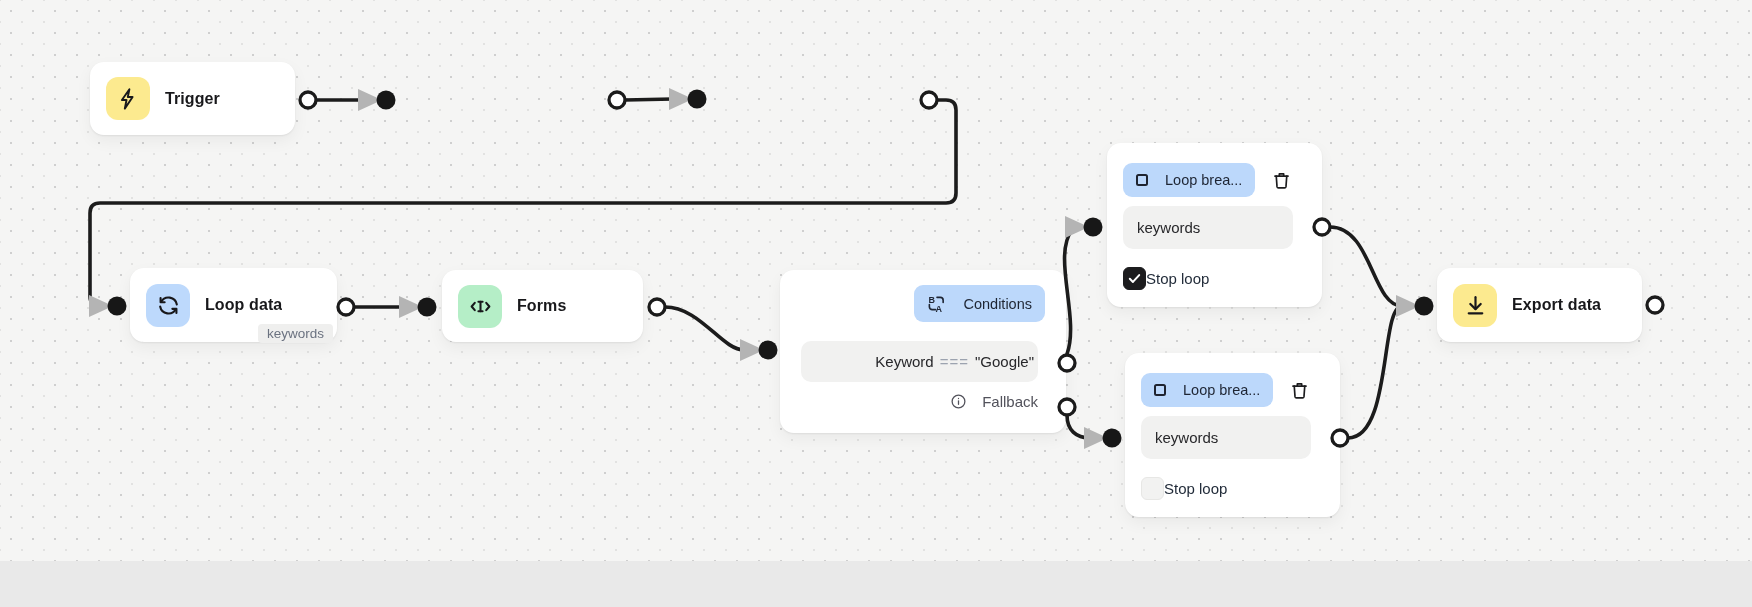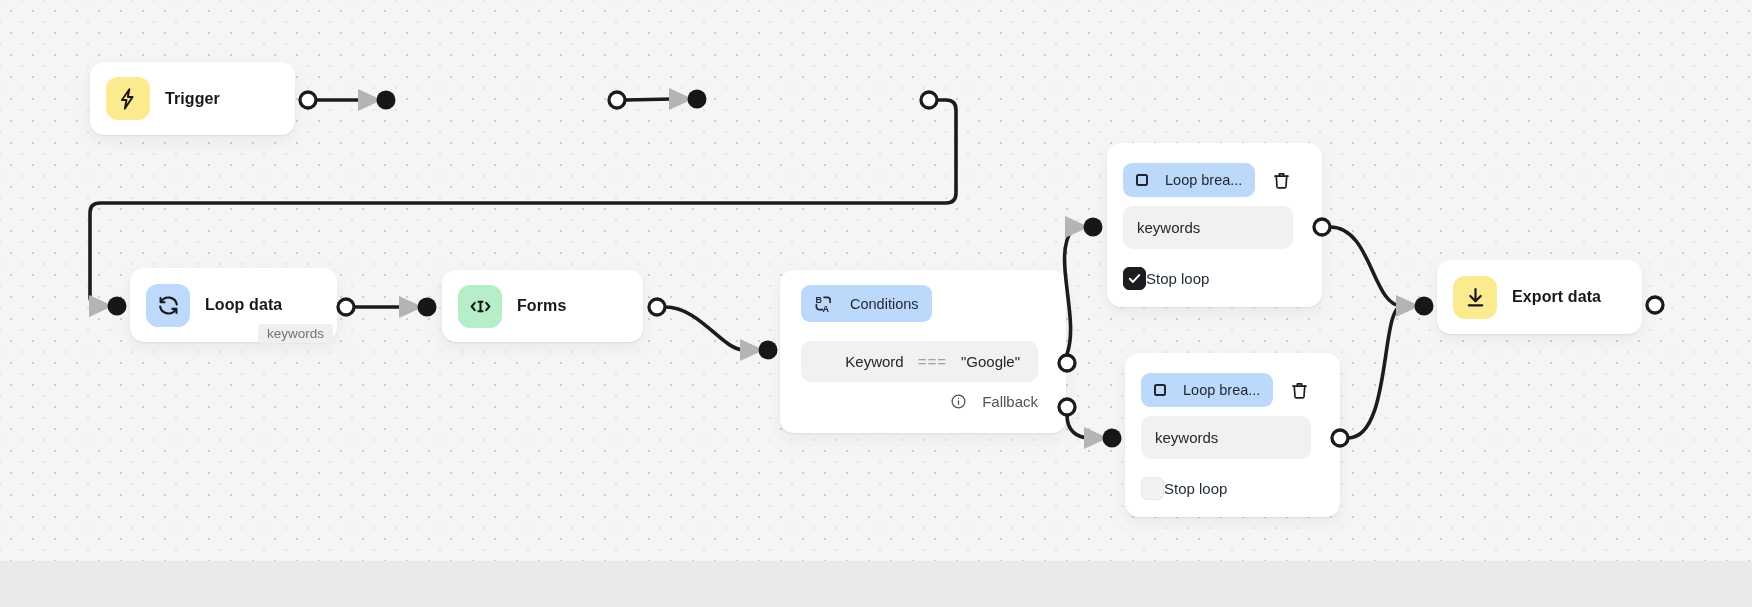--- a/index.html
+++ b/index.html
@@ -6,20 +6,21 @@
   .canvas{
     position:relative;width:1752px;height:561px;overflow:hidden;
     background-color:#f5f5f4;
     background-image:
       radial-gradient(#cfcfcf 1.1px, transparent 1.2px),
       radial-gradient(#e2e2e1 1.1px, transparent 1.2px);
     background-size:22px 22px,22px 22px;
     background-position:0 0,11px 11px;
     font-family:"Liberation Sans","DejaVu Sans",sans-serif;
     color:#18181b;
+    text-align:right;
   }
   .node{
     position:absolute;background:#fff;border-radius:14px;
     box-shadow:0 1px 2px rgba(0,0,0,.07),0 6px 16px rgba(0,0,0,.05);
     box-sizing:border-box;
   }
   .simple{display:flex;align-items:center;gap:15px;padding:0 16px;}
   .nicon{width:44px;height:43px;border-radius:12px;display:flex;align-items:center;justify-content:center;flex:0 0 auto;}
   .nlabel{font-size:16px;font-weight:700;letter-spacing:.1px;white-space:nowrap;overflow:hidden;text-overflow:ellipsis;}
   .tag{
@@ -27,22 +28,22 @@
     font-size:13.5px;padding:2px 9px;border-radius:4px;white-space:nowrap;
   }
   .badge{
     display:inline-flex;align-items:center;gap:17px;background:#bcd8fb;color:#1e2533;
     border-radius:9px;padding:9px 13px;font-size:14.5px;font-weight:500;white-space:nowrap;
   }
   .sq{width:12px;height:12px;border:2px solid #1f2430;border-radius:2.5px;box-sizing:border-box;}
   .cond{padding:15px 21px;}
   .cond-box{
     margin-top:19px;background:#f1f1f0;border-radius:10px;height:41px;width:237px;
-    display:flex;align-items:center;justify-content:flex-end;padding-right:18px;box-sizing:border-box;
-    font-size:15px;gap:14px;color:#27272a;
+    display:flex;align-items:center;justify-content:flex-end;padding-right:4px;box-sizing:border-box;
+    font-size:15px;gap:6px;color:#27272a;
   }
   .cond-box .op{color:#9ca3af;letter-spacing:1px;}
   .fallback{
     margin-top:11px;display:flex;align-items:center;justify-content:flex-end;gap:15px;
     width:237px;color:#52525b;font-size:15px;
   }
   .lb{padding:20px 16px 0 16px;}
   .lb-head{display:flex;align-items:center;justify-content:space-between;padding-right:14px;}
   .trash{display:flex;align-items:center;}
   .lb-input{
@@ -171,21 +172,21 @@
     </div>
     <div class="lb-input">keywords</div>
     <div class="lb-check">
       <span class="checkbox" data-checked="false">
         
       </span>
       <span>Stop loop</span>
     </div>
   </div>
 
-  <div class="node simple" style="left:1437px;top:260px;width:205px;height:74px">
+  <div class="node simple" style="left:1437px;top:268px;width:205px;height:74px">
     <span class="nicon" style="background:#fcea8f">
       <svg width="25" height="25" viewBox="0 0 24 24" fill="none" stroke="#18181b" stroke-width="2.1" stroke-linecap="round" stroke-linejoin="round">
           <path d="M12 4v11"></path>
           <path d="M7 10.5l5 5 5-5"></path>
           <path d="M5.5 19.5h13"></path>
         </svg>
     </span>
     <span class="nlabel">Export data</span>
   </div>
 

